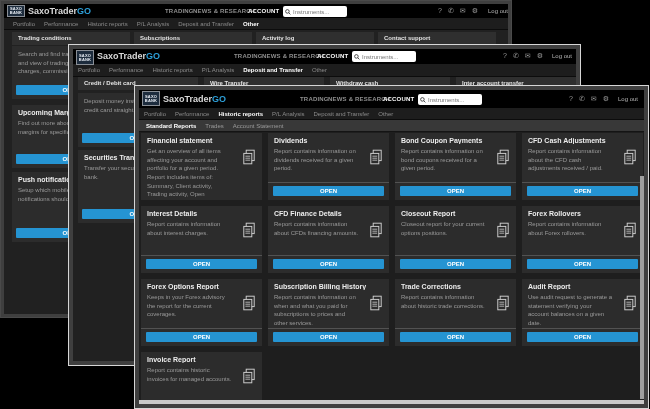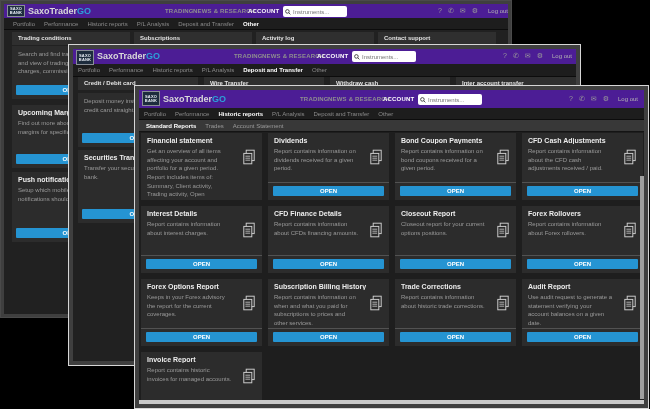--- a/index.html
+++ b/index.html
@@ -3,21 +3,21 @@
 <meta charset="utf-8">
 <style>
   html,body{margin:0;padding:0;}
   body{width:650px;height:409px;background:#000;position:relative;overflow:hidden;
        font-family:"Liberation Sans",sans-serif;-webkit-font-smoothing:antialiased;}
   .window{position:absolute;box-sizing:border-box;background:#3f3f3f;border:1px solid #d6d6d6;padding:4px;}
   .window.back{border-color:#4a4a4a;padding:3px;}
   .win-inner{position:relative;width:100%;height:100%;background:#242424;overflow:hidden;}
 
   
-  .titlebar{position:relative;background:#4c1d95;height:18px;}
+  .titlebar{position:relative;background:#000000;height:18px;}
   .back .titlebar{height:14px;}
   .middle .titlebar{height:15px;}
   .logo{position:absolute;left:3px;top:1px;width:16px;height:13px;background:#1d2c3d;border:1px solid #8a8f96;
         display:flex;flex-direction:column;justify-content:center;align-items:center;line-height:4px;}
   .logo span{font-size:4px;font-weight:bold;color:#e8edf4;letter-spacing:.2px;display:block;}
   .back .logo{top:1px;height:10px;}
   .brand{position:absolute;left:24px;top:4px;font-size:9px;color:#d9d9d9;font-weight:bold;white-space:nowrap;}
   .back .brand,.middle .brand{top:2px;}
   .brand .go{color:#2d9fd8;}
   .navitem{position:absolute;top:6px;font-size:6px;font-weight:bold;color:#8f8f8f;letter-spacing:.2px;white-space:nowrap;cursor:default;}

